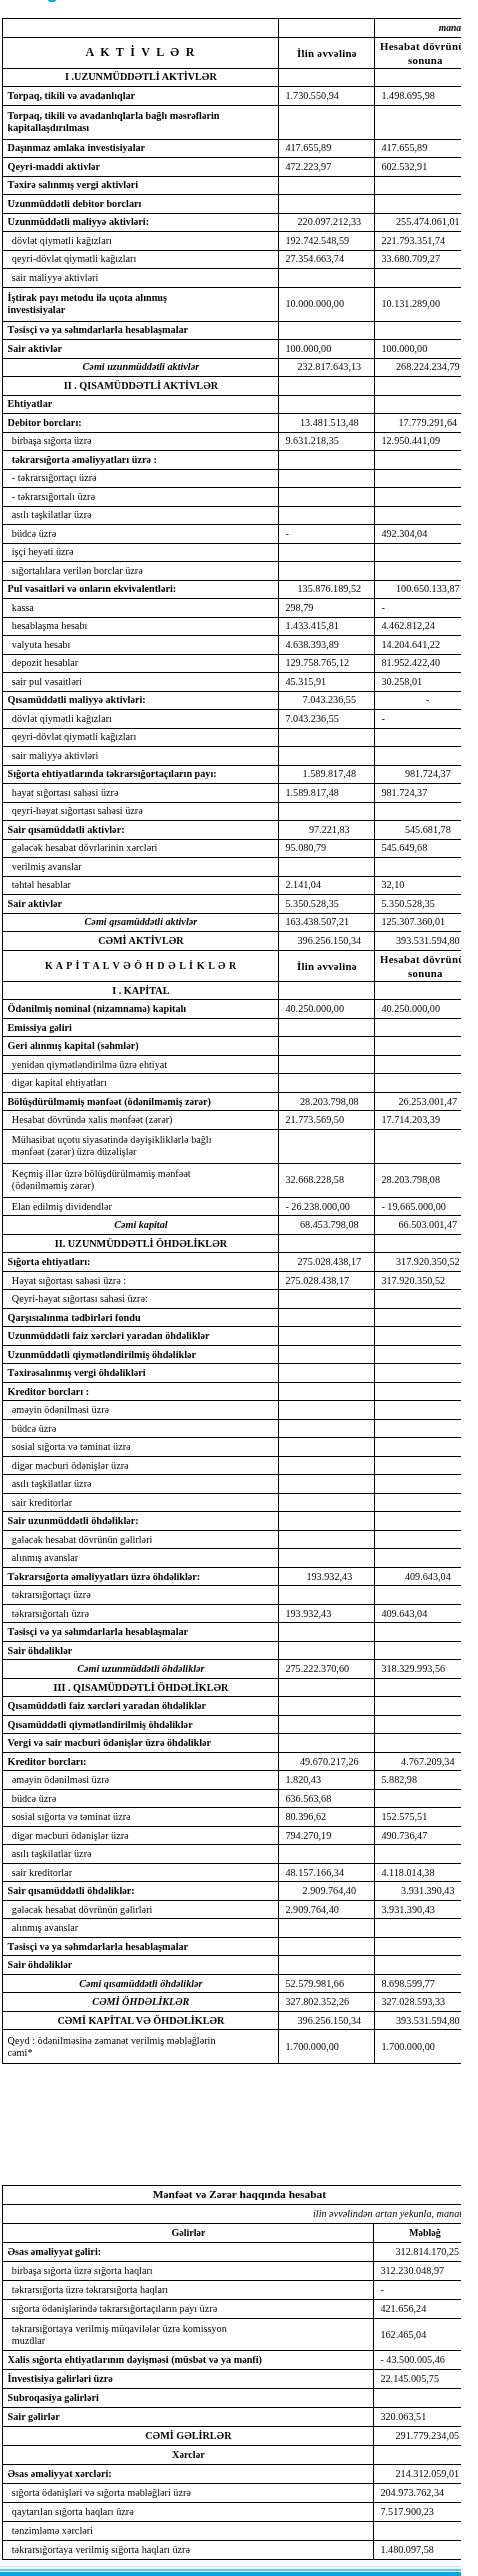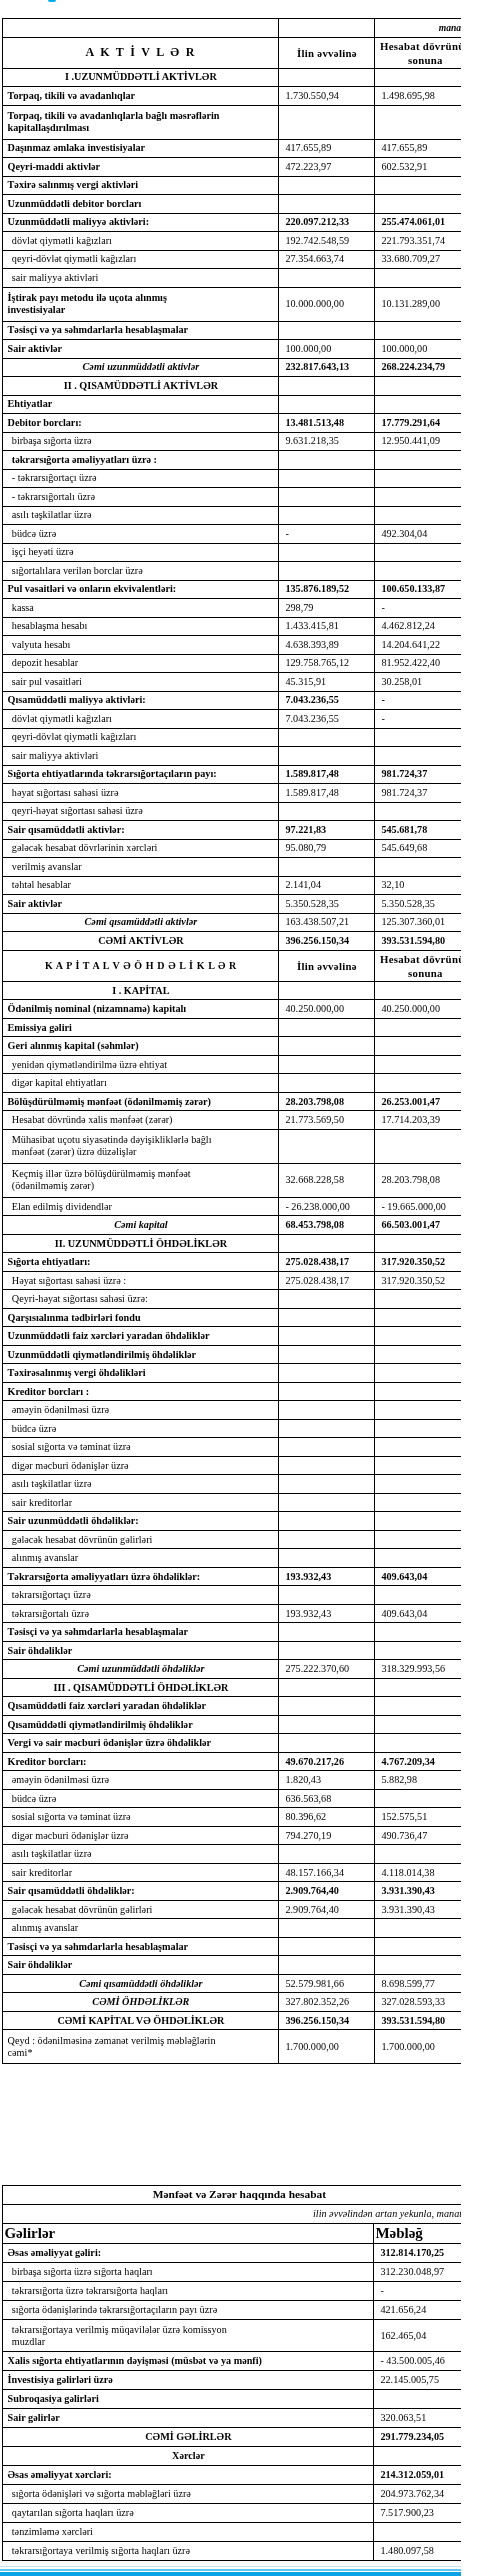--- a/index.html
+++ b/index.html
@@ -40,28 +40,28 @@
   #t2 tr.tall{height:32px;}
   tr.row-units{height:18px;}
   tr.row-header1{height:48px;}
   tr.row-header2{height:57px;}
   .lbl{padding:0.6px 2.4px 0.6px 4.2px; text-align:left; font-weight:normal;}
   .lbl.b{font-weight:bold;}
   .lbl.sub{padding-left:8.4px;}
   .lbl.ctr{text-align:center; padding-left:2.4px;}
   .lbl.ital{font-style:italic;}
   .val{padding:0.6px 1.2px 0.6px 6px; text-align:left; font-weight:normal;}
-  .val.bv{font-weight:bold;}
+  .val.bv{font-weight:normal;text-align:center;}
   .units{font-style:italic; text-align:right; padding-right:4.2px; font-size:9.6px; font-weight:bold;}
   .h1t{text-align:center; font-weight:bold; font-size:12px; letter-spacing:1.8px;}
   .h2t{text-align:center; font-weight:bold; font-size:10px; letter-spacing:0.6px;}
   .h1c{text-align:center; font-weight:bold; font-size:10.8px; line-height:1.3; letter-spacing:0.3px;}
   .t2title{text-align:center; font-weight:bold; font-size:11.4px;font-family:Liberation Serif, serif;}
   .t2sub{text-align:right; font-style:italic; font-size:10.2px; padding-right:5.4px;}
-  .t2h{font-weight:bold; font-size:15px;}
+  .t2h{text-align:center; font-weight:bold; font-size:10px;}
   tr.t2-title-row{height:20.3px;}
   tr.t2-sub-row{height:17px;}
   tr.t2-head-row{height:21.5px;}
   .stripe{position:absolute; left:0; width:479px;}
   .stripe-light{top:2566px; height:1.2px;}
   .stripe-mid{top:2569px; height:1.8px;}
   .stripe-bold{top:2572px; height:3.6px;}
 </style>
 </head>
 <body>

